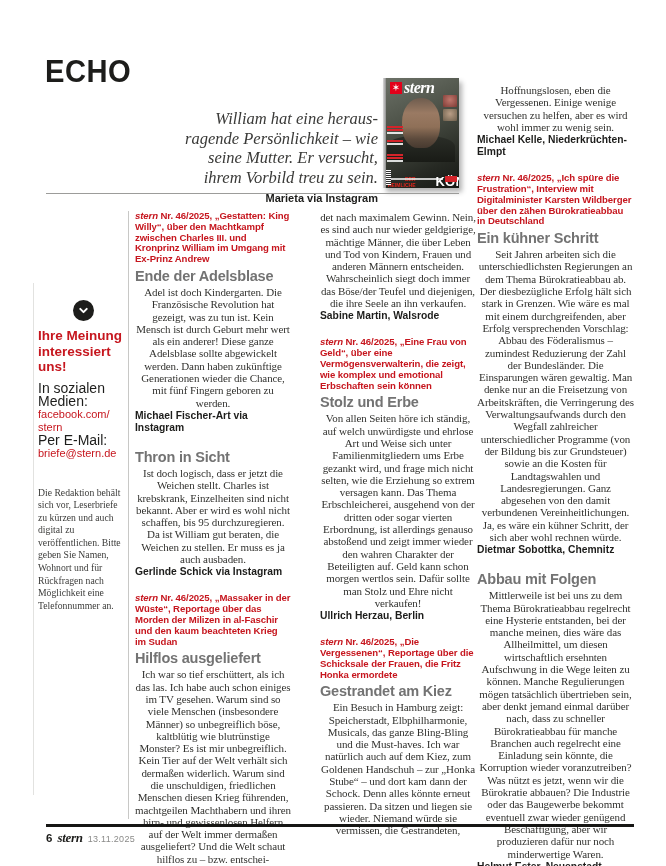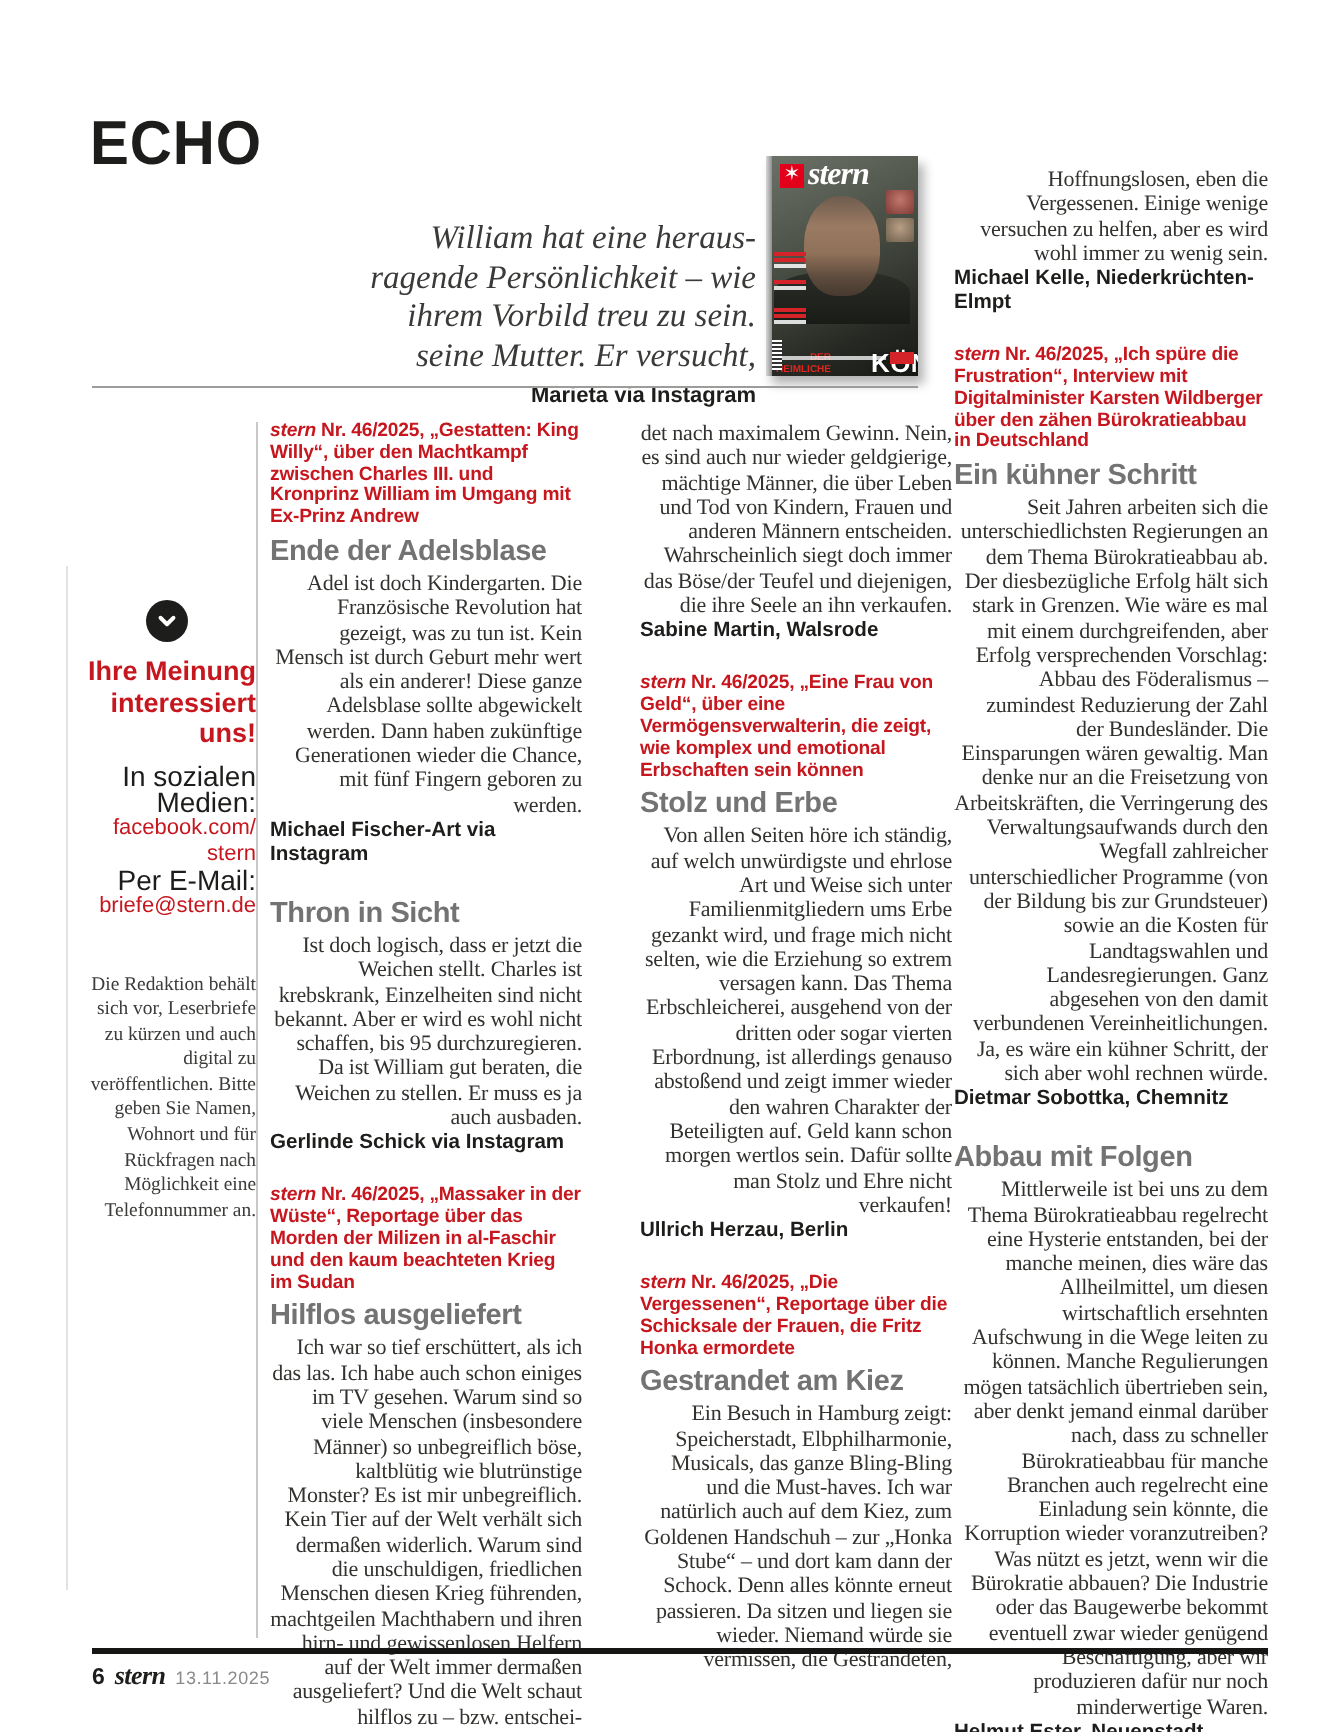--- a/index.html
+++ b/index.html
@@ -51,57 +51,57 @@
   #cover-subline .t{flex:1;height:2px;background:rgba(255,255,255,.75);}
   #cover-subline .r{width:12px;height:6px;background:#d4242a;}
   #cover-barcode{position:absolute;left:3px;bottom:3px;width:5px;height:15px;
     background:repeating-linear-gradient(0deg,#fff 0 1px,#333 1px 2px);}
   
   #intro-rule{left:46px;top:193px;width:413px;height:1px;background:#9c9c9a;}
   #sidebar-rule{left:128px;top:211px;width:1px;height:608px;background:#c8c8c6;}
   #page-edge-line{left:33px;top:283px;width:1px;height:512px;background:#e2e2e0;}
   #footer-rule{left:46px;top:824px;width:588px;height:3px;background:#161614;}
   
-  #sidebar{left:38px;top:300px;width:90px;text-align:right;}
+  #sidebar{left:38px;top:300px;width:90px;text-align:left;}
   #sidebar-icon{width:21px;height:21px;border-radius:50%;background:#1d1d1b;margin:0 auto 7px;
     display:flex;align-items:center;justify-content:center;}
   #sidebar-heading{color:#c6161e;font-weight:bold;font-size:13.5px;line-height:15.5px;margin-bottom:7px;}
   .sb-label{font-weight:normal;font-size:14px;line-height:13px;color:#1d1d1b;}
   .sb-link{font-weight:normal;font-size:11px;line-height:13px;color:#c6161e;text-decoration:none;display:block;}
   #sidebar-note{margin-top:27px;font-family:"Liberation Serif",serif;font-size:9.7px;
     line-height:12.6px;color:#3b3b39;}
   
   .col{position:absolute;width:156px;}
   #col1{left:135px;top:211px;}
   #col2{left:320px;top:211px;}
   #col3{left:477px;top:84px;width:157px;}
   .letter{margin-bottom:15px;}
   .kicker{color:#c6161e;font-weight:bold;font-size:9.6px;line-height:10.8px;
     letter-spacing:-.1px;margin:0 0 3px;}
   .kicker .kbrand{font-style:italic;}
   .headline{font-weight:bold;font-size:14.5px;line-height:16px;letter-spacing:-.2px;margin:0 0 2px;color:#737373;}
   .body{font-family:"Liberation Serif",serif;font-size:11px;line-height:12.3px;
-    letter-spacing:-.1px;margin:0;color:#32322f;text-align:right;hyphens:auto;}
+    letter-spacing:-.1px;margin:0;color:#32322f;text-align:center;hyphens:auto;}
   .author{font-weight:bold;font-size:10.3px;line-height:12px;margin:1px 0 0;color:#1d1d1b;}
   
   #footer{left:46px;top:830px;display:flex;align-items:baseline;gap:5px;}
   #footer-page{font-weight:bold;font-size:11.5px;}
   #footer-brand{font-family:"Liberation Serif",serif;font-weight:bold;font-style:italic;font-size:13px;letter-spacing:-.3px;}
   #footer-date{font-size:9px;color:#8a8a88;letter-spacing:.3px;}
 </style>
 </head>
 <body>
 
 <h1 class="abs" id="echo-title">ECHO</h1>
 
 <div class="abs" id="quote-block">
   <span class="quote-line">William hat eine heraus-</span>
   <span class="quote-line">ragende Persönlichkeit – wie</span>
+  <span class="quote-line">seine Mutter. Er versucht,</span>
   <span class="quote-line">ihrem Vorbild treu zu sein.</span>
-  <span class="quote-line">seine Mutter. Er versucht,</span>
   <div id="quote-attrib">Marieta via Instagram</div>
 </div>
 
 <div class="abs" id="cover">
   <div id="cover-inner">
     <div id="cover-torso"></div>
     <div id="cover-face"></div>
     <div class="cover-mini" id="cover-mini-1"></div>
     <div class="cover-mini" id="cover-mini-2"></div>
     <div id="cover-logo">

